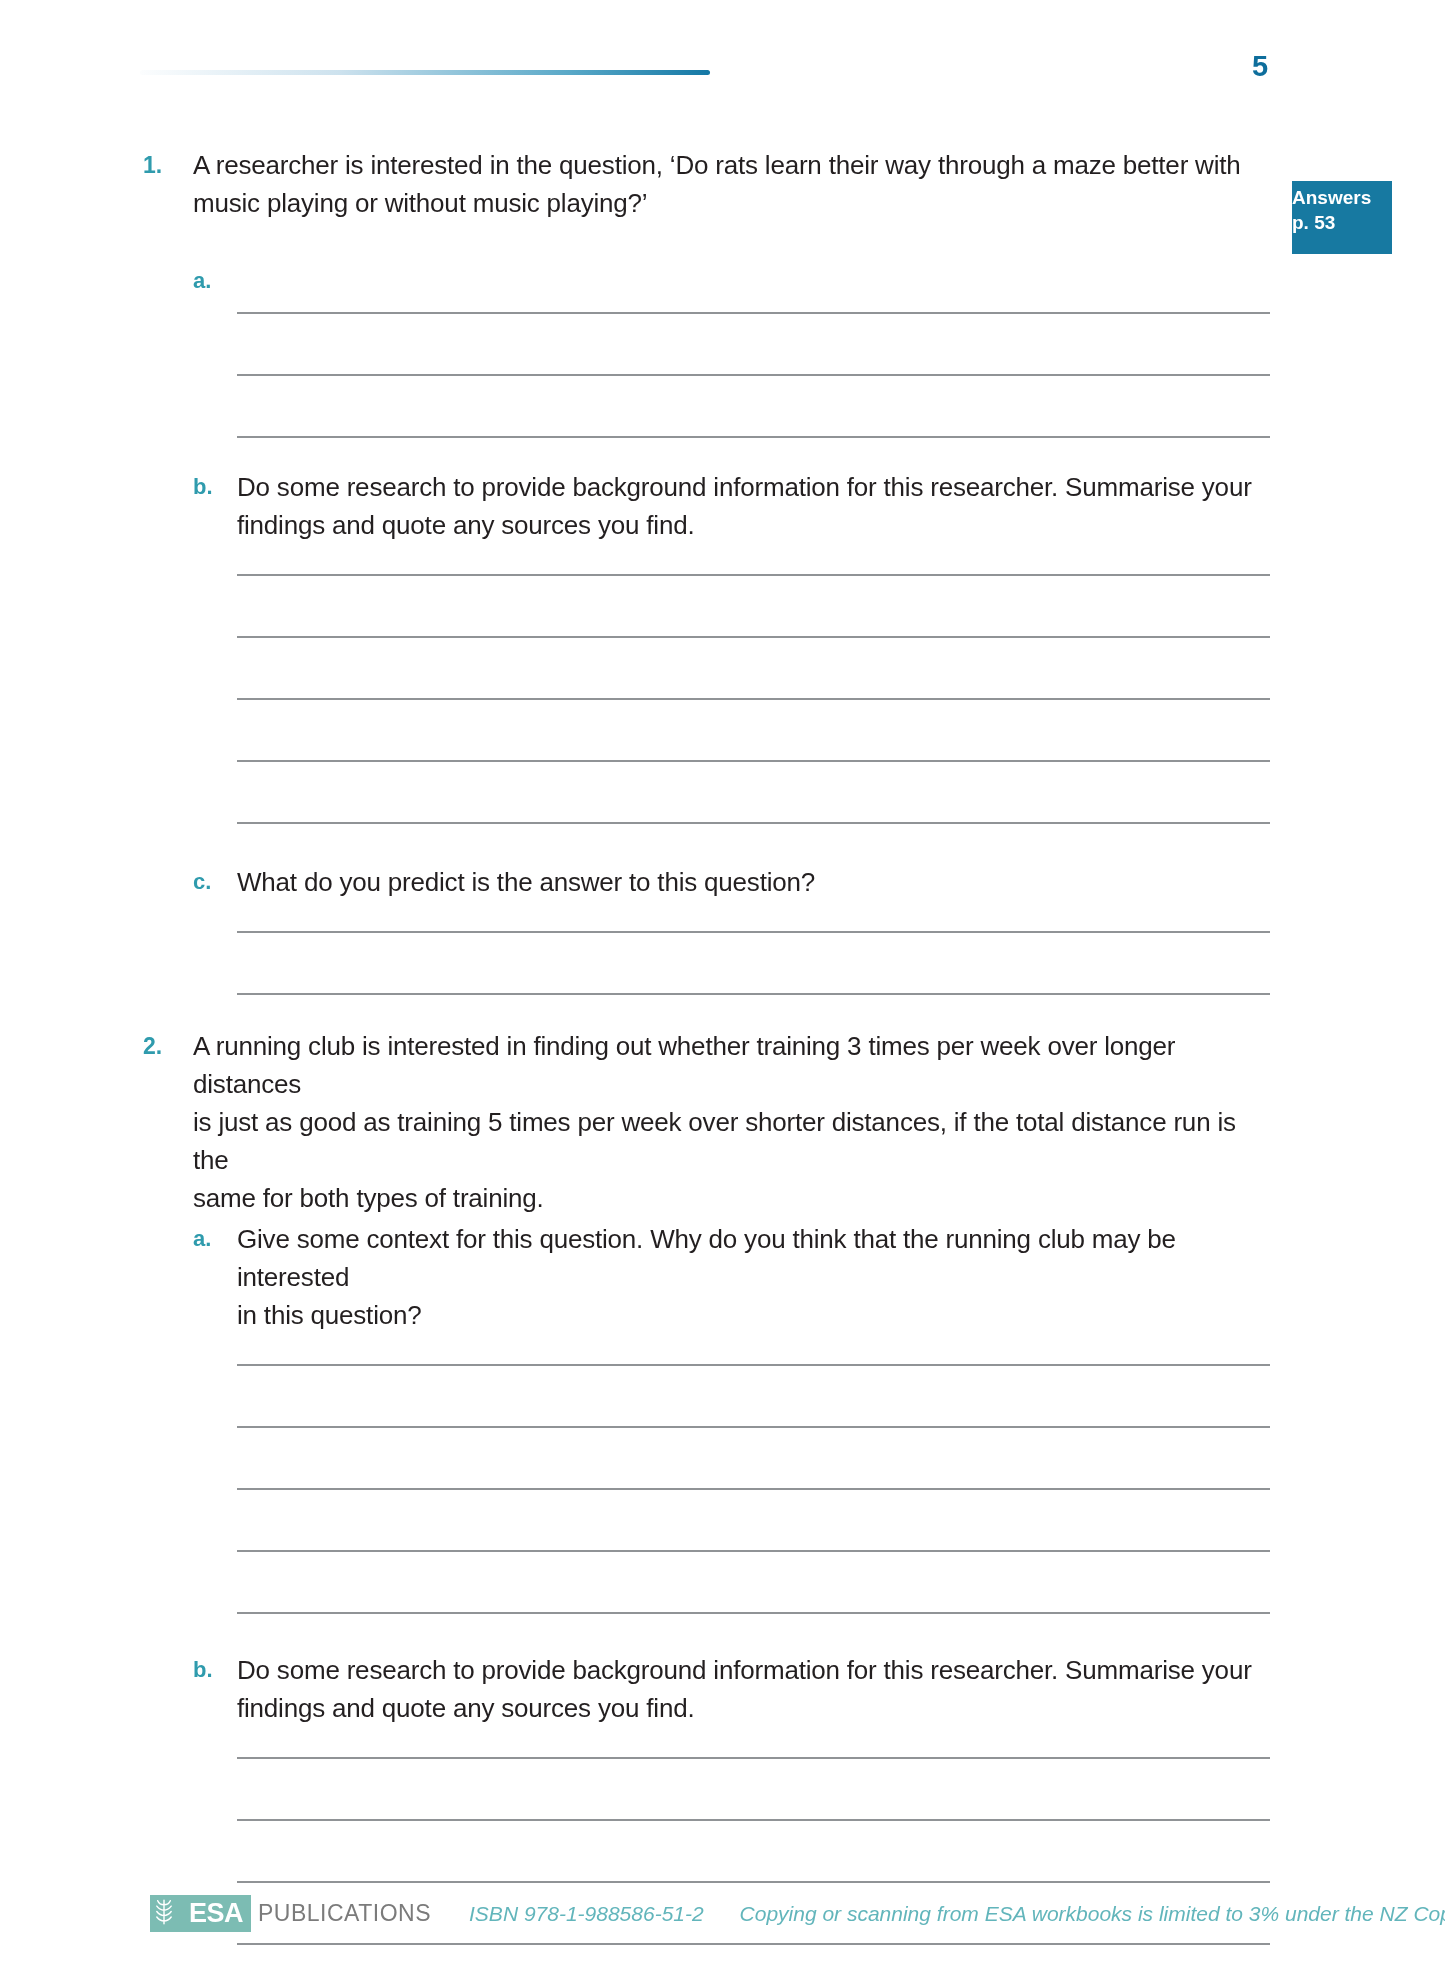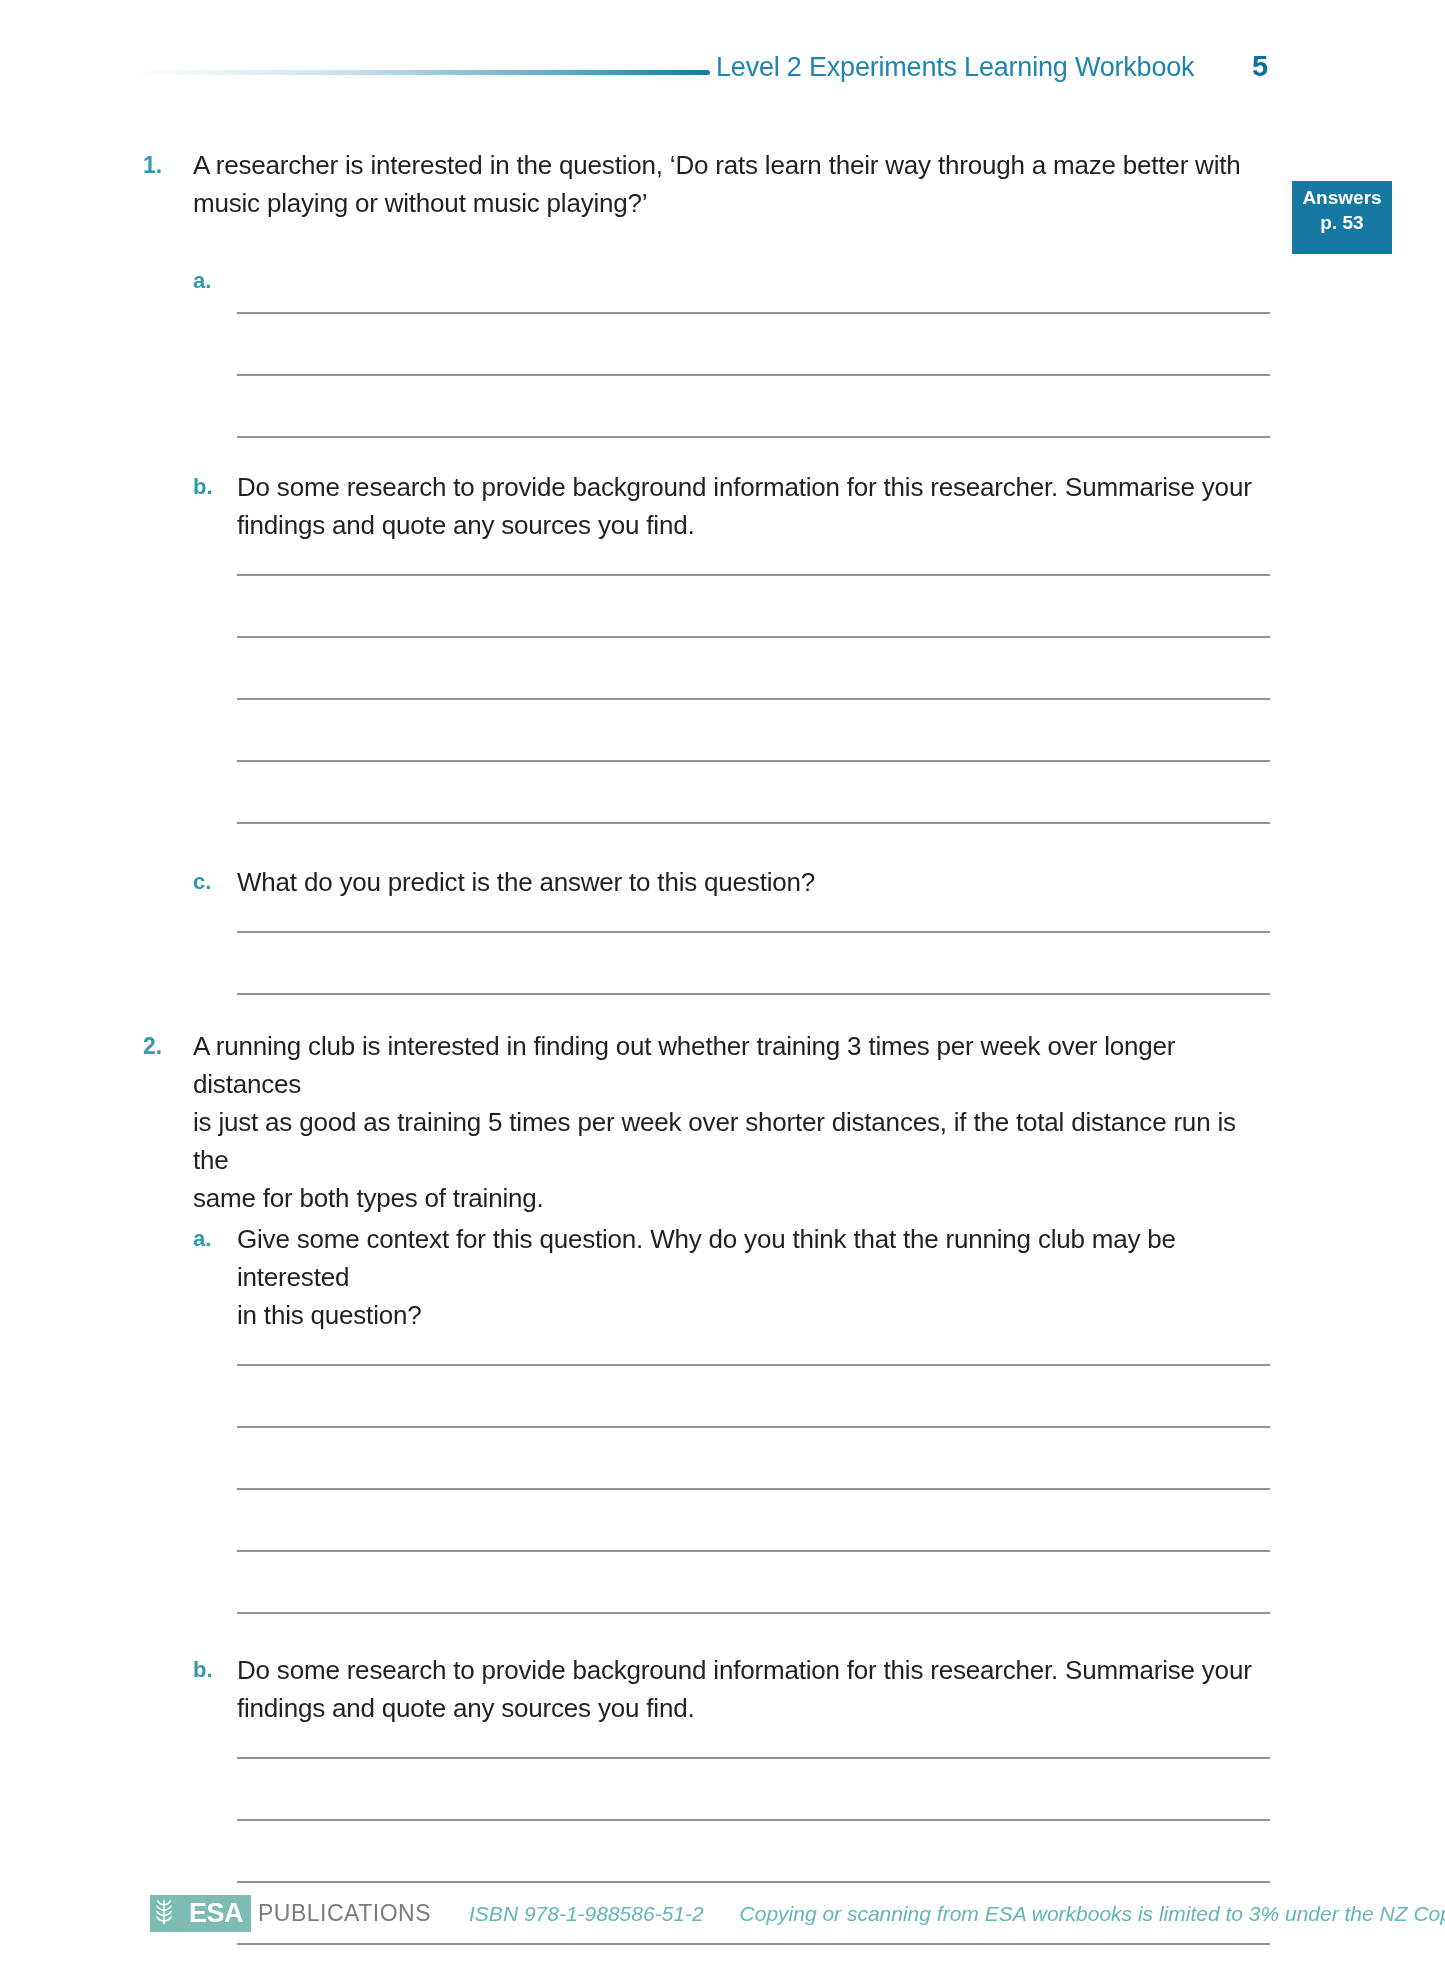--- a/index.html
+++ b/index.html
@@ -36,21 +36,21 @@
     color: #0e6e9c;
   }
 
   
   .answers-badge {
     position: absolute;
     left: 1292px; top: 181px;
     width: 100px; height: 73px;
     background: #1779a1;
     color: #ffffff;
-    text-align: center;
+    text-align: left;
     font-weight: bold;
     font-size: 19px;
     line-height: 25px;
     box-sizing: border-box;
     padding-top: 4px;
   }
 
   
   .main {
     position: absolute;
@@ -126,21 +126,20 @@
     white-space: nowrap;
   }
   .footer-legal .copyright { margin-left: 30px; }
 </style>
 </head>
 <body>
 
 <div class="page">
 
   <div class="header-rule"></div>
-  <div class="header-title">Level 2 Experiments Learning Workbook</div>
   <div class="header-page">5</div>
 
   <div class="answers-badge">
     <div>Answers</div>
     <div>p. 53</div>
   </div>
 
   <div class="main">
 
     <div class="question">

